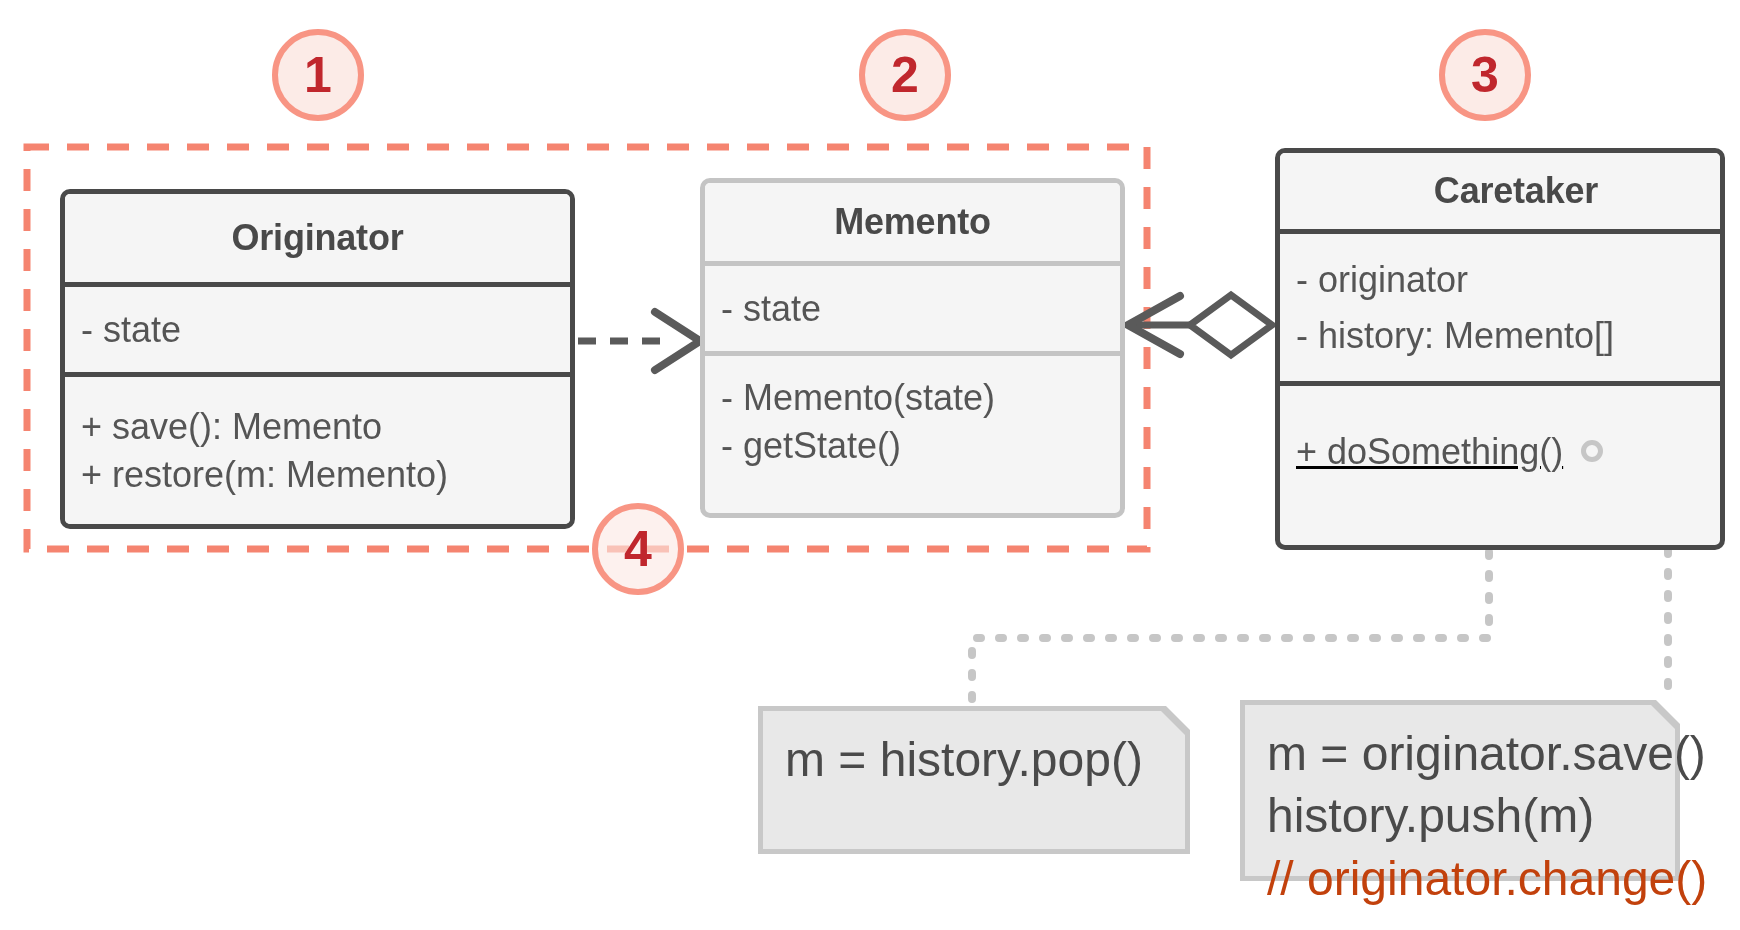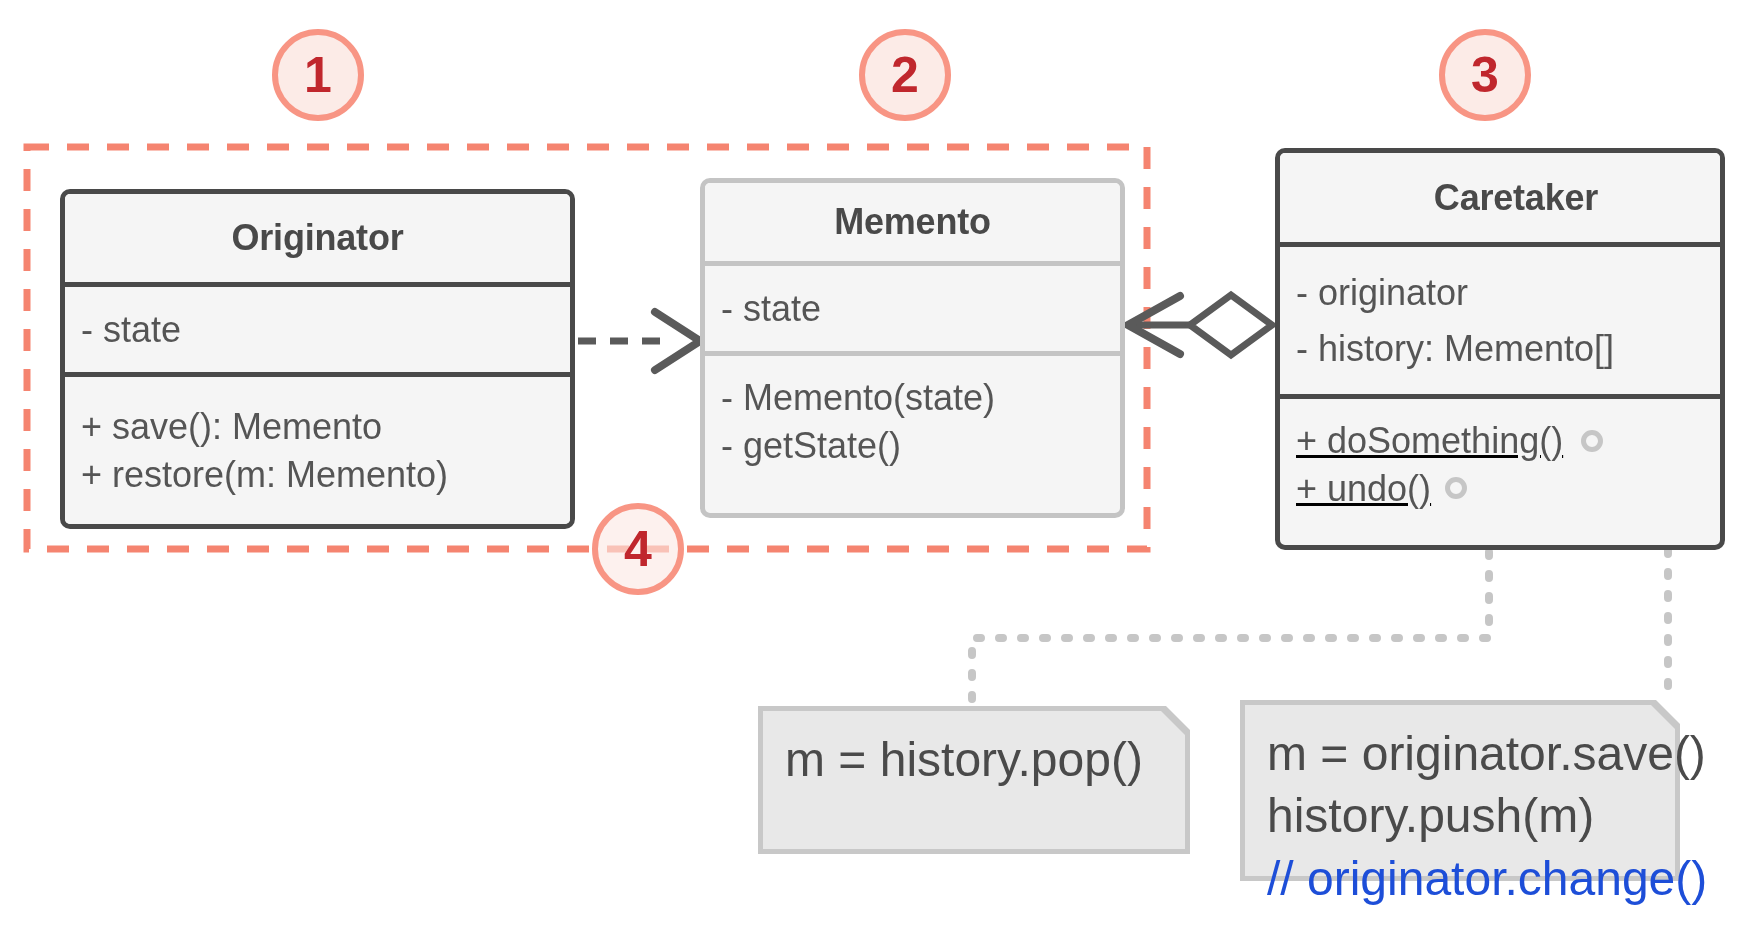--- a/index.html
+++ b/index.html
@@ -89,21 +89,21 @@
     border: 5px solid #c8c8c8;
     padding: 18px 20px 14px 22px;
   }
   .note-line {
     font-size: 48px;
     color: #4a4a4a;
     line-height: 1.30;
     white-space: nowrap;
   }
   .note-line.comment {
-    color: #1d4ed8;
+    color: #c2410c;
   }
   .note-fold {
     position: absolute;
     top: -5px;
     right: -5px;
     width: 0;
     height: 0;
     border-left: 34px solid transparent;
     border-top: 34px solid #c8c8c8;
   }
@@ -185,35 +185,31 @@
     <div class="uml-section" style="height:90px;">
       <div class="uml-row">- state</div>
     </div>
     <div class="uml-section" style="height:136px;">
       <div class="uml-row">- Memento(state)</div>
       <div class="uml-row">- getState()</div>
     </div>
   </div>
 
   <div class="uml-class dark" style="left:1275px; top:148px; width:450px; height:402px;">
-    <div class="uml-section" style="height:89px;padding-left:32px;">
+    <div class="uml-section" style="height:76px;padding-left:32px;">
       <div class="uml-title">Caretaker</div>
     </div>
     <div class="uml-section" style="height:152px;gap:8px;">
       <div class="uml-row">- originator</div>
       <div class="uml-row">- history: Memento[]</div>
     </div>
     <div class="uml-section" style="height:136px;text-decoration:underline;">
       <div class="uml-row with-anchor">
         <span>+ doSomething()</span>
         <span class="anchor-dot" style="margin-left:18px;"></span>
-      </div>
-      <div class="uml-row with-anchor">
-        <span>+ undo()</span>
-        <span class="anchor-dot"></span>
       </div>
     </div>
   </div>
 
   <div class="note" style="left:758px; top:706px; width:432px; height:148px;">
     <div class="note-fold"></div>
     <div class="note-fold-inner"></div>
     <div class="note-line">m = history.pop()</div>
   </div>
 

